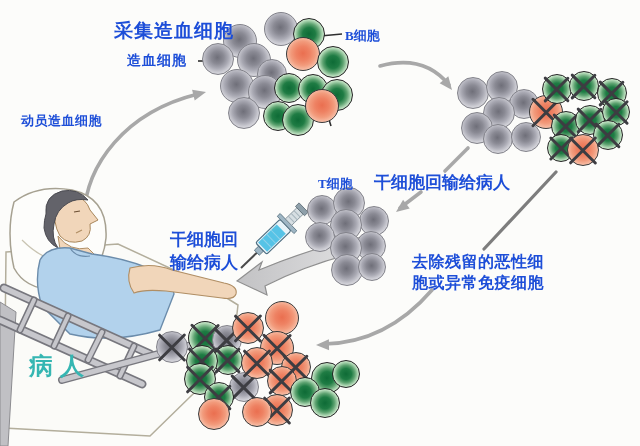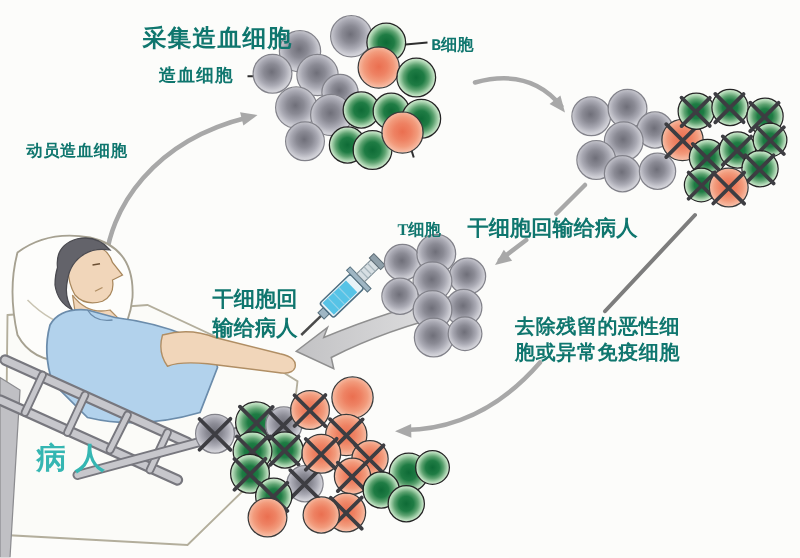--- a/index.html
+++ b/index.html
@@ -9,24 +9,24 @@
   .cell-layer{position:absolute;left:0;top:0;width:640px;height:446px;z-index:5;}
   .cluster{position:absolute;left:0;top:0;}
   .cell{position:absolute;border-radius:50%;box-sizing:border-box;}
   .cell-gray{background:radial-gradient(circle at 48% 45%,#6f6f79 0%,#8a8a94 28%,#a9a9b3 48%,#cdcdd4 66%,#dddde1 80%,#c6c6cd 100%);border:1px solid #82828a;}
   .cell-green{background:radial-gradient(circle at 50% 50%,#0e6b36 0%,#1f7c44 30%,#5ea371 48%,#b9ddbc 66%,#e3f1e0 84%,#f3f9f0 100%);border:1.6px solid #242424;}
   .cell-orange{background:radial-gradient(circle at 50% 48%,#ea6f50 0%,#ee8263 30%,#f29b7c 52%,#f7bfa8 72%,#f9d0bc 88%,#f5bda7 100%);border:1.6px solid #3a3a3a;}
   .xmark{position:absolute;inset:0;}
   .xmark::before,.xmark::after{content:"";position:absolute;left:-13%;right:-13%;top:50%;height:3px;margin-top:-1.5px;background:#3d3d42;border-radius:2px;}
   .xmark::before{transform:rotate(45deg);}
   .xmark::after{transform:rotate(-45deg);}
-  .lbl{position:absolute;z-index:10;font-weight:bold;color:#0f766e;white-space:nowrap;}
+  .lbl{position:absolute;z-index:10;font-weight:bold;color:#1d4ed8;white-space:nowrap;}
   .lbl-collect{left:114px;top:18px;font-size:19px;letter-spacing:1px;}
   .lbl-hema{left:127px;top:52px;font-size:14px;letter-spacing:1px;}
-  .lbl-b{left:345px;top:27px;font-size:13px;font-family:Liberation Mono, monospace;}
+  .lbl-b{left:345px;top:27px;font-size:13px;}
   .lbl-t{left:318px;top:127px;font-size:13px;margin-top:48px;}
   .lbl-mobilize{left:21px;top:112px;font-size:13px;letter-spacing:0.5px;}
   .lbl-cryo{left:374px;top:171px;font-size:17px;}
   .lbl-remove{left:412px;top:251px;font-size:16px;width:140px;line-height:1.32;white-space:normal;letter-spacing:0.5px;}
   .lbl-reinfuse{left:170px;top:229px;font-size:17px;width:78px;line-height:1.35;white-space:normal;}
   .lbl-patient{left:29px;top:350px;font-size:24px;letter-spacing:7px;color:#35b6b2;}
 </style>
 </head>
 <body>
 

